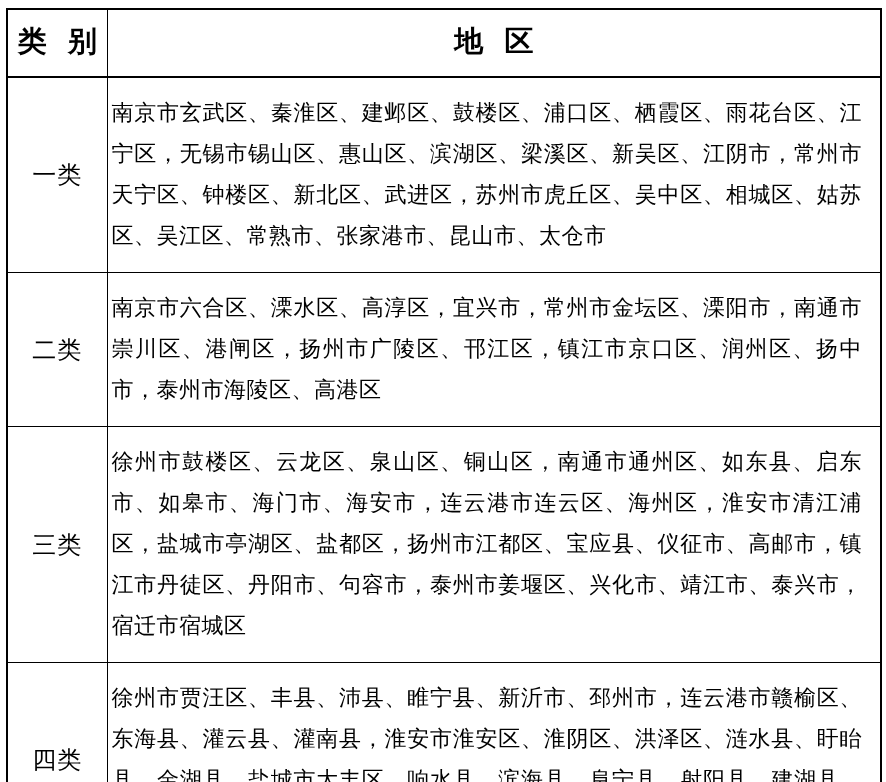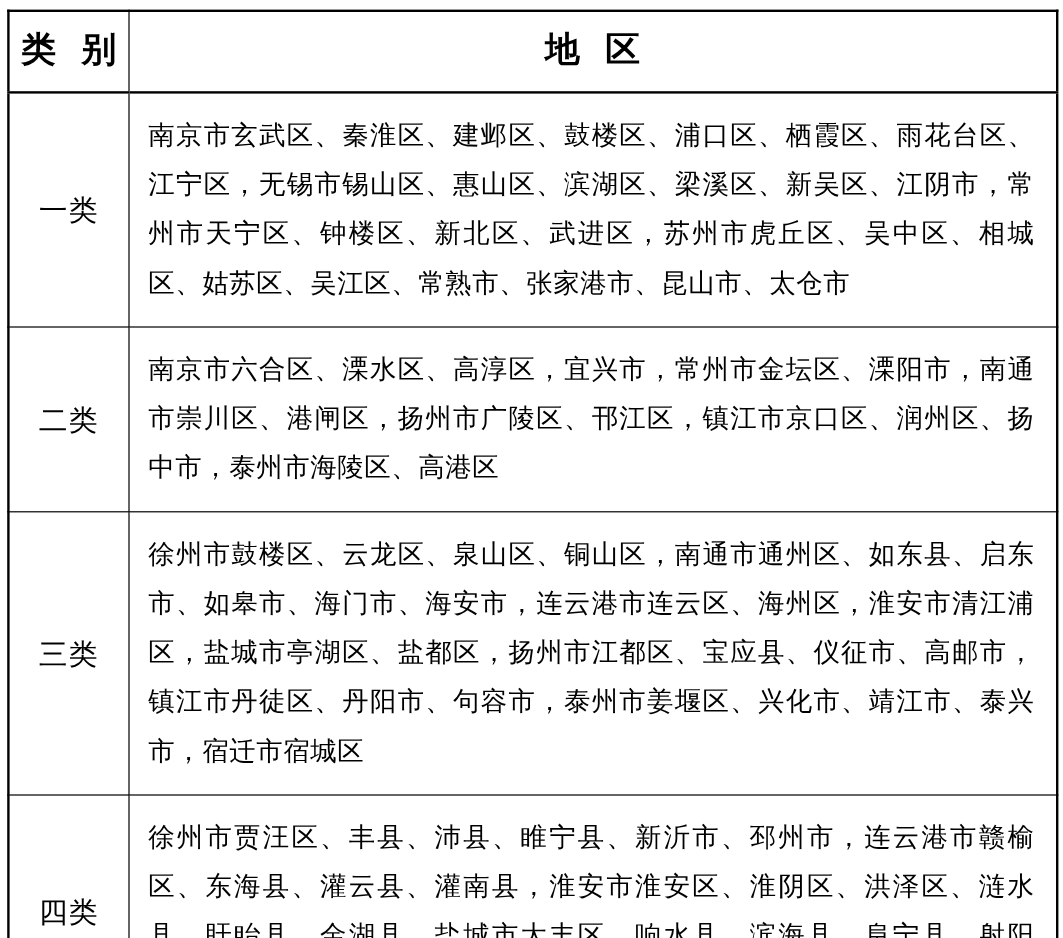--- a/index.html
+++ b/index.html
@@ -48,21 +48,21 @@
   .cat-cell {
     text-align: center;
     font-size: 24px;
     letter-spacing: 1px;
     padding: 4px 2px;
     white-space: nowrap;
   }
   .area-cell {
     font-size: 22px;
     line-height: 41px;
-    padding: 14px 18px 16px 16px;
+    padding: 14px 18px 16px 4px;
     text-align: justify;
     text-justify: inter-ideograph;
     letter-spacing: 0.5px;
     margin-top: 19px;
   }
 </style>
 </head>
 <body>
 
 <div class="sheet">

